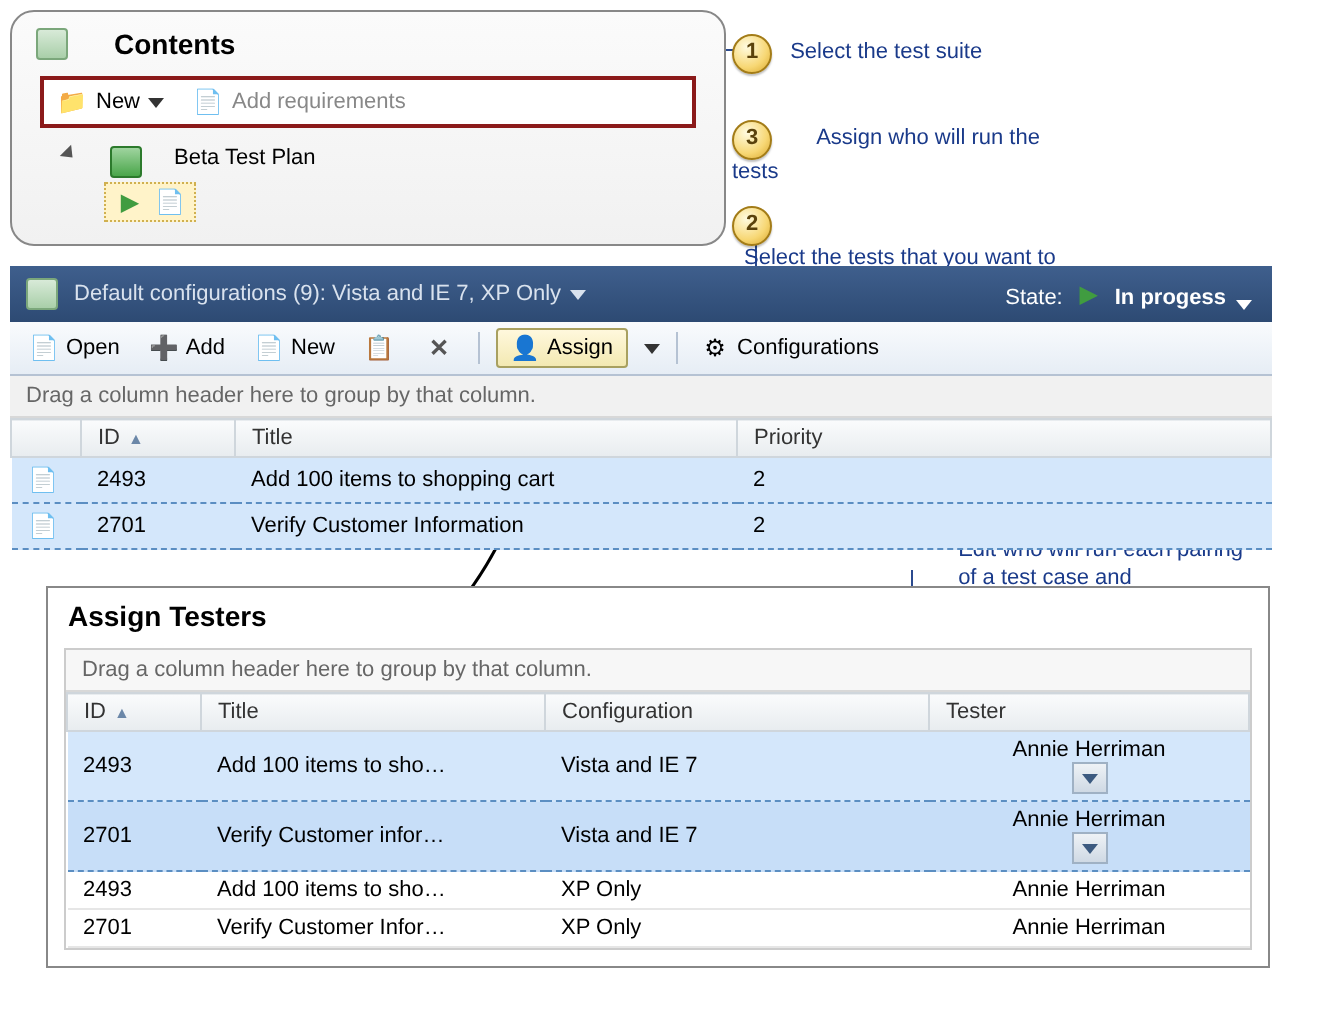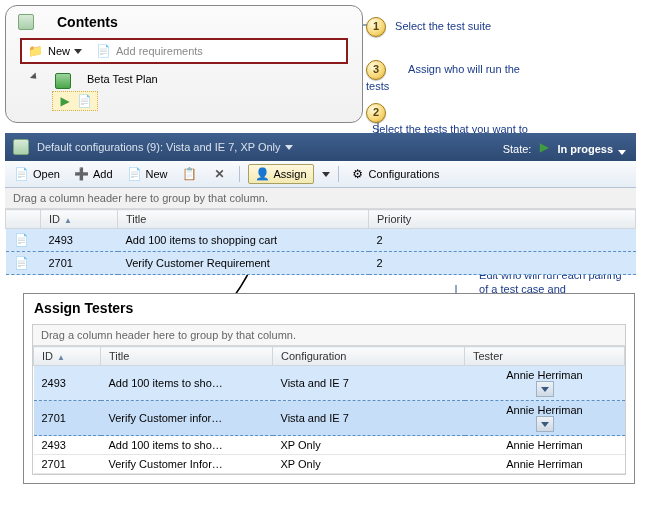--- a/index.html
+++ b/index.html
@@ -280,21 +280,21 @@
     <tbody>
       <tr class="sel">
         <td><span class="icon">📄</span></td>
         <td>2493</td>
         <td>Add 100 items to shopping cart</td>
         <td>2</td>
       </tr>
       <tr class="sel">
         <td><span class="icon">📄</span></td>
         <td>2701</td>
-        <td>Verify Customer Requirement</td>
+        <td>Verify Customer Information</td>
         <td>2</td>
       </tr>
     </tbody>
   </table>
 </div>
 
 <div class="assign-dialog">
   <h3>Assign Testers</h3>
   <div class="inner">
     <div class="group-hint" style="background:#f7f7f7">Drag a column header here to group by that column.</div>

